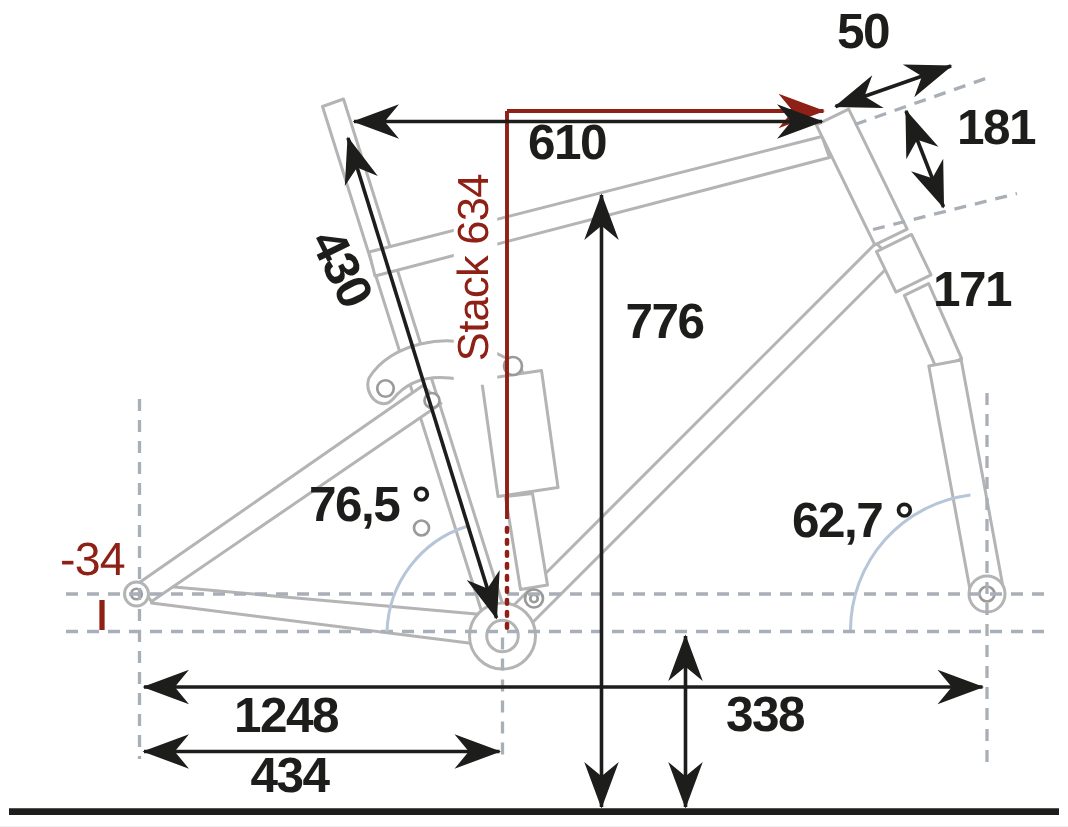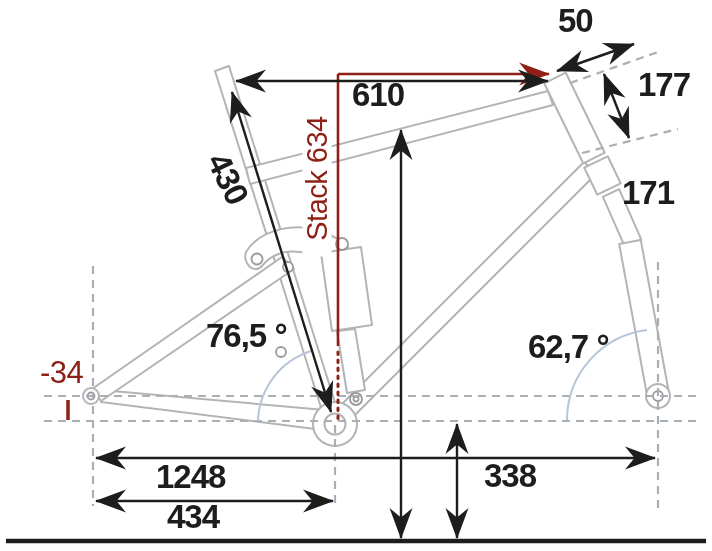--- a/index.html
+++ b/index.html
@@ -127,22 +127,23 @@
       <path class="dim" d="M557,71 L634,44" marker-start="url(#arrB)" marker-end="url(#arrB)"></path>
       <path class="dim" d="M604,74 L629,138" marker-start="url(#arrB)" marker-end="url(#arrB)"></path>
     </g>
 
     <path class="ground" d="M6,541 L706,541"></path>
   </svg>
 
   <div class="lbl red rot-stack bg" style="left:239px;top:164px;">Stack 634</div>
   <div class="lbl" style="left:352px;top:78px;">610</div>
   <div class="lbl" style="left:558px;top:4px;">50</div>
-  <div class="lbl" style="left:638px;top:68px;">177</div>
+  <div class="lbl" style="left:638px;top:68px;">181</div>
   <div class="lbl" style="left:622px;top:176px;">171</div>
+  <div class="lbl" style="left:417px;top:197px;">776</div>
   <div class="lbl rot-430" style="left:199px;top:162px;">430</div>
   <div class="lbl" style="left:206px;top:319px;">76,5 °</div>
   <div class="lbl" style="left:528px;top:330px;">62,7 °</div>
   <div class="lbl red" style="left:40px;top:357px;font-size:31px;">-34</div>
   <div class="lbl" style="left:156px;top:460px;">1248</div>
   <div class="lbl" style="left:167px;top:500px;">434</div>
   <div class="lbl" style="left:484px;top:459px;">338</div>
 </div>
 
 </body></html>

